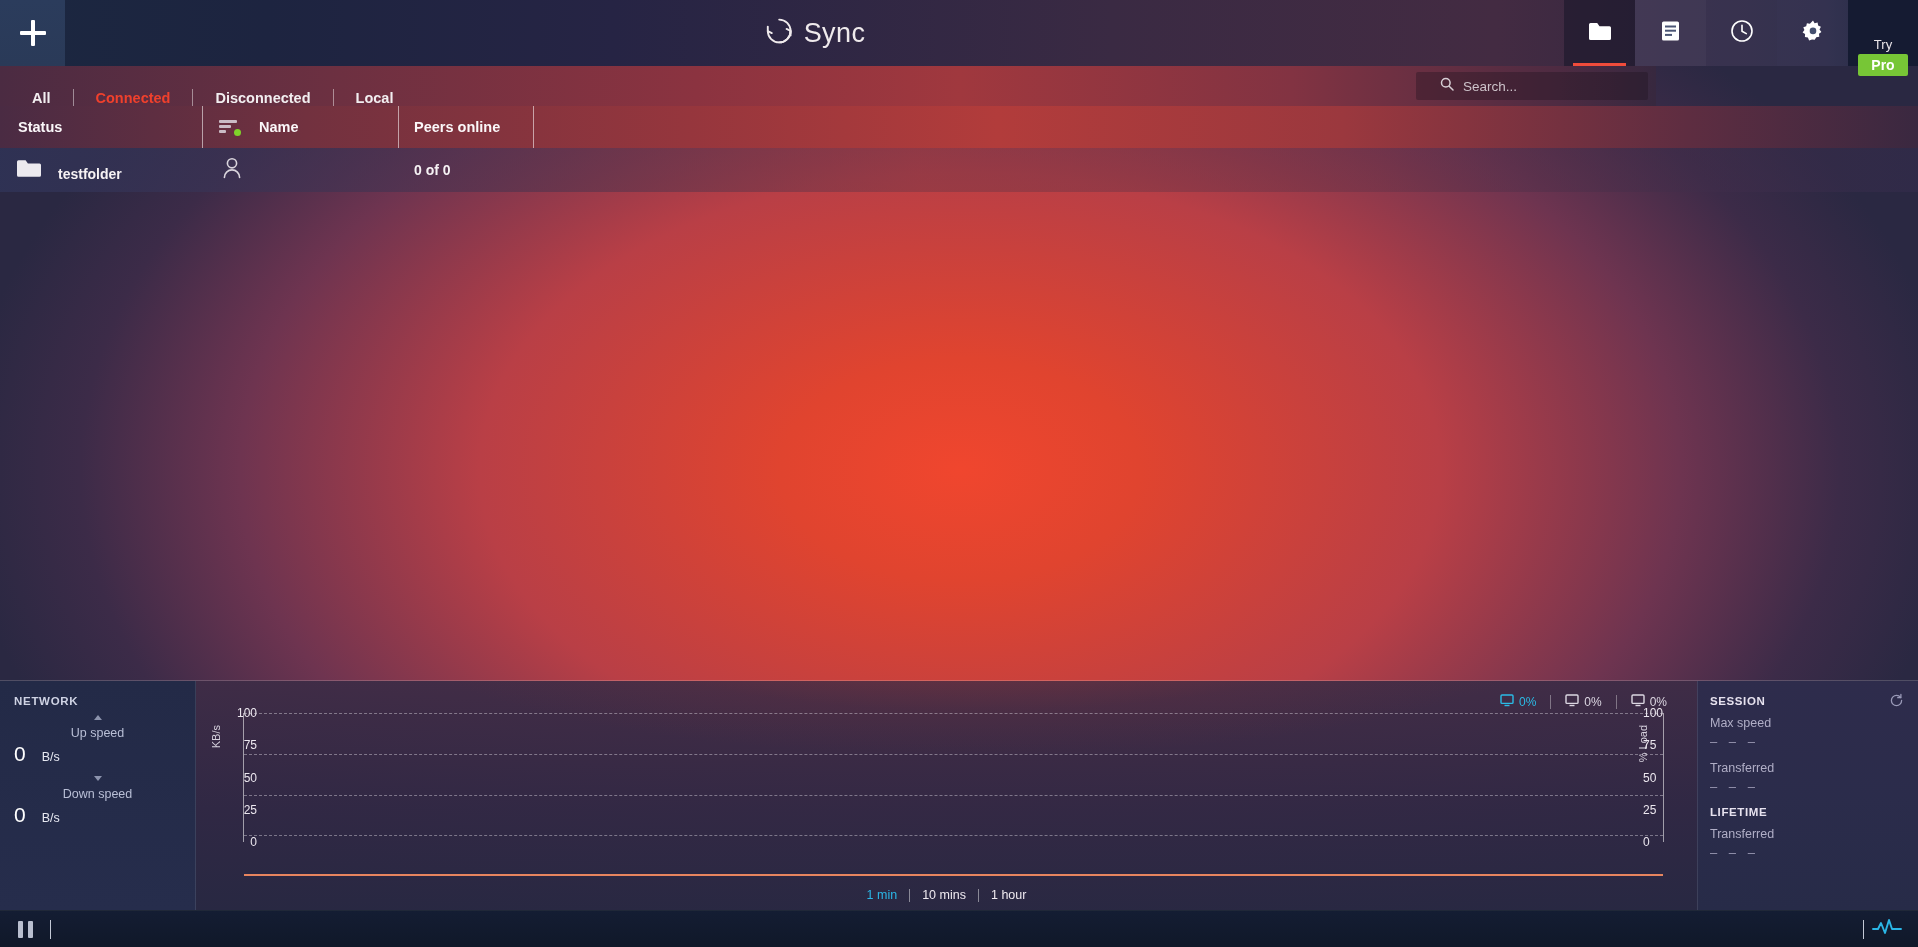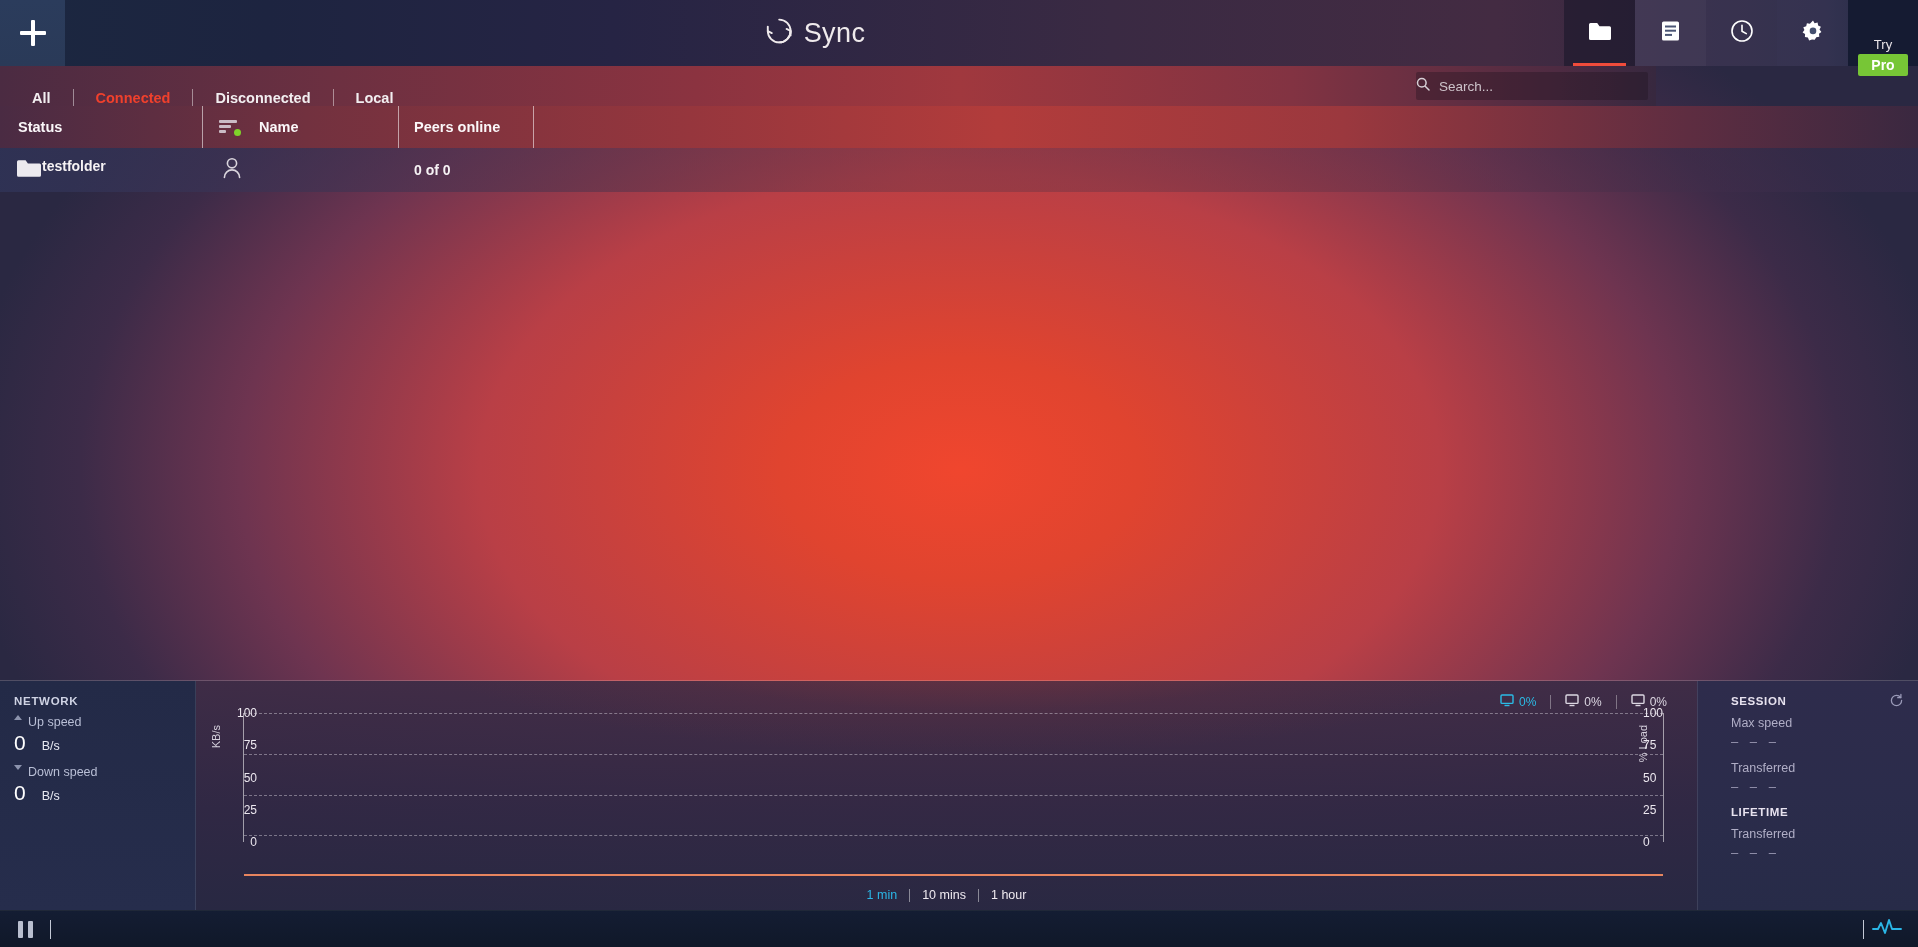--- a/index.html
+++ b/index.html
@@ -91,21 +91,21 @@
     padding: 0 22px; cursor: pointer; white-space: nowrap;
   }
   .filter-item.active { color: #f0402c; }
   .filter-sep { width: 1px; height: 17px; background: rgba(255,255,255,.45); }
 
   .search-wrap {
     position: absolute; right: 8px; top: 6px;
     width: 232px; height: 28px;
     background: rgba(30,16,30,.35);
     display: flex; align-items: center; gap: 9px;
-    padding: 0 0; border-radius: 2px;
+    padding: 0 24px; border-radius: 2px;
   }
   .search-input {
     background: transparent; border: none; outline: none;
     color: #ded6db; font-size: 13.5px; width: 100%;
     font-family: "Liberation Sans", sans-serif;
   }
   .search-input::placeholder { color: #cdc3ca; }
 
   
   .table-head {
@@ -138,21 +138,21 @@
   }
 
   .table-row {
     position: absolute; top: 148px; left: 0; width: 1918px; height: 44px;
     display: flex; align-items: center; cursor: pointer;
     background: linear-gradient(90deg, rgba(48,52,88,.80) 0%, rgba(68,50,80,.62) 22%, rgba(108,52,68,.44) 48%, rgba(92,48,70,.40) 72%, rgba(52,44,76,.58) 100%);
     z-index: 14;
   }
   .cell-name {
     width: 196px; padding-left: 16px;
-    display: flex; align-items: flex-start; gap: 0;
+    display: flex; align-items: flex-end; gap: 16px;
     color: #f6f2f4; font-size: 14px; font-weight: bold;
   }
   .cell-status { width: 203px; display: flex; align-items: center; padding-left: 26px; }
   .cell-peers  { width: 135px; padding-left: 15px; color: #f6f2f4; font-size: 14px; font-weight: bold; }
 
   
   .bottom {
     position: absolute; left: 0; bottom: 37px; width: 1918px; height: 230px;
     display: flex; align-items: stretch;
     border-top: 1px solid rgba(255,255,255,.18);
@@ -168,22 +168,23 @@
     padding: 12px 14px 14px 14px;
     background: linear-gradient(180deg, #303a5f 0%, #2e3859 100%);
     border-top: 1px solid rgba(255,255,255,.12);
     height: 74px;
   }
   .stat-title {
     color: #cfd3e4; font-size: 11.5px; font-weight: bold; letter-spacing: .7px;
     margin-bottom: 8px;
   }
   .stat-label {
-    color: #b9bfd6; font-size: 12.5px; display: flex; gap: 6px;
+    color: #b9bfd6; font-size: 12.5px; display: flex; align-items: center; gap: 6px;
     margin-bottom: 1px;
+    flex-direction: column;
   }
   .arrow-up, .arrow-down { width: 0; height: 0; border-left: 4px solid transparent; border-right: 4px solid transparent; }
   .arrow-up { border-bottom: 5px solid #8c93ad; }
   .arrow-down { border-top: 5px solid #8c93ad; }
   .stat-value { color: #ffffff; font-size: 21px; line-height: 1.25; margin-bottom: 9px; }
   .stat-value .unit { font-size: 12.5px; color: #e7e9f2; margin-left: 16px; text-align: right; }
   .disk-value { color: #f59a36; font-size: 21px; line-height: 1.15; }
   .disk-value .unit { font-size: 12.5px; margin-left: 2px; }
 
   
@@ -249,21 +250,21 @@
   }
   .tr-item { font-size: 12.5px; color: #efeaf0; padding: 0 12px; cursor: pointer; }
   .tr-item.active { color: #2bb6e6; }
   .tr-sep { width: 1px; height: 13px; background: rgba(255,255,255,.45); }
 
   
   .session-panel {
     width: 221px; position: relative;
     background: linear-gradient(180deg, #2e2c4c 0%, #2b2c4b 50%, #272b48 100%);
     border-left: 1px solid rgba(255,255,255,.10);
-    padding: 14px 33px;
+    padding: 14px 12px;
   }
   .sp-title {
     color: #e7e2ef; font-size: 11.5px; font-weight: bold; letter-spacing: .6px;
     margin-bottom: 9px;
   }
   .sp-label { color: #b0aec6; font-size: 12.5px; margin-bottom: 4px; }
   .sp-dashes { color: #9b99b4; font-size: 13px; letter-spacing: 4px; margin-bottom: 12px; }
   .reset-icon { position: absolute; right: 14px; top: 12px; cursor: pointer; }
 
   

